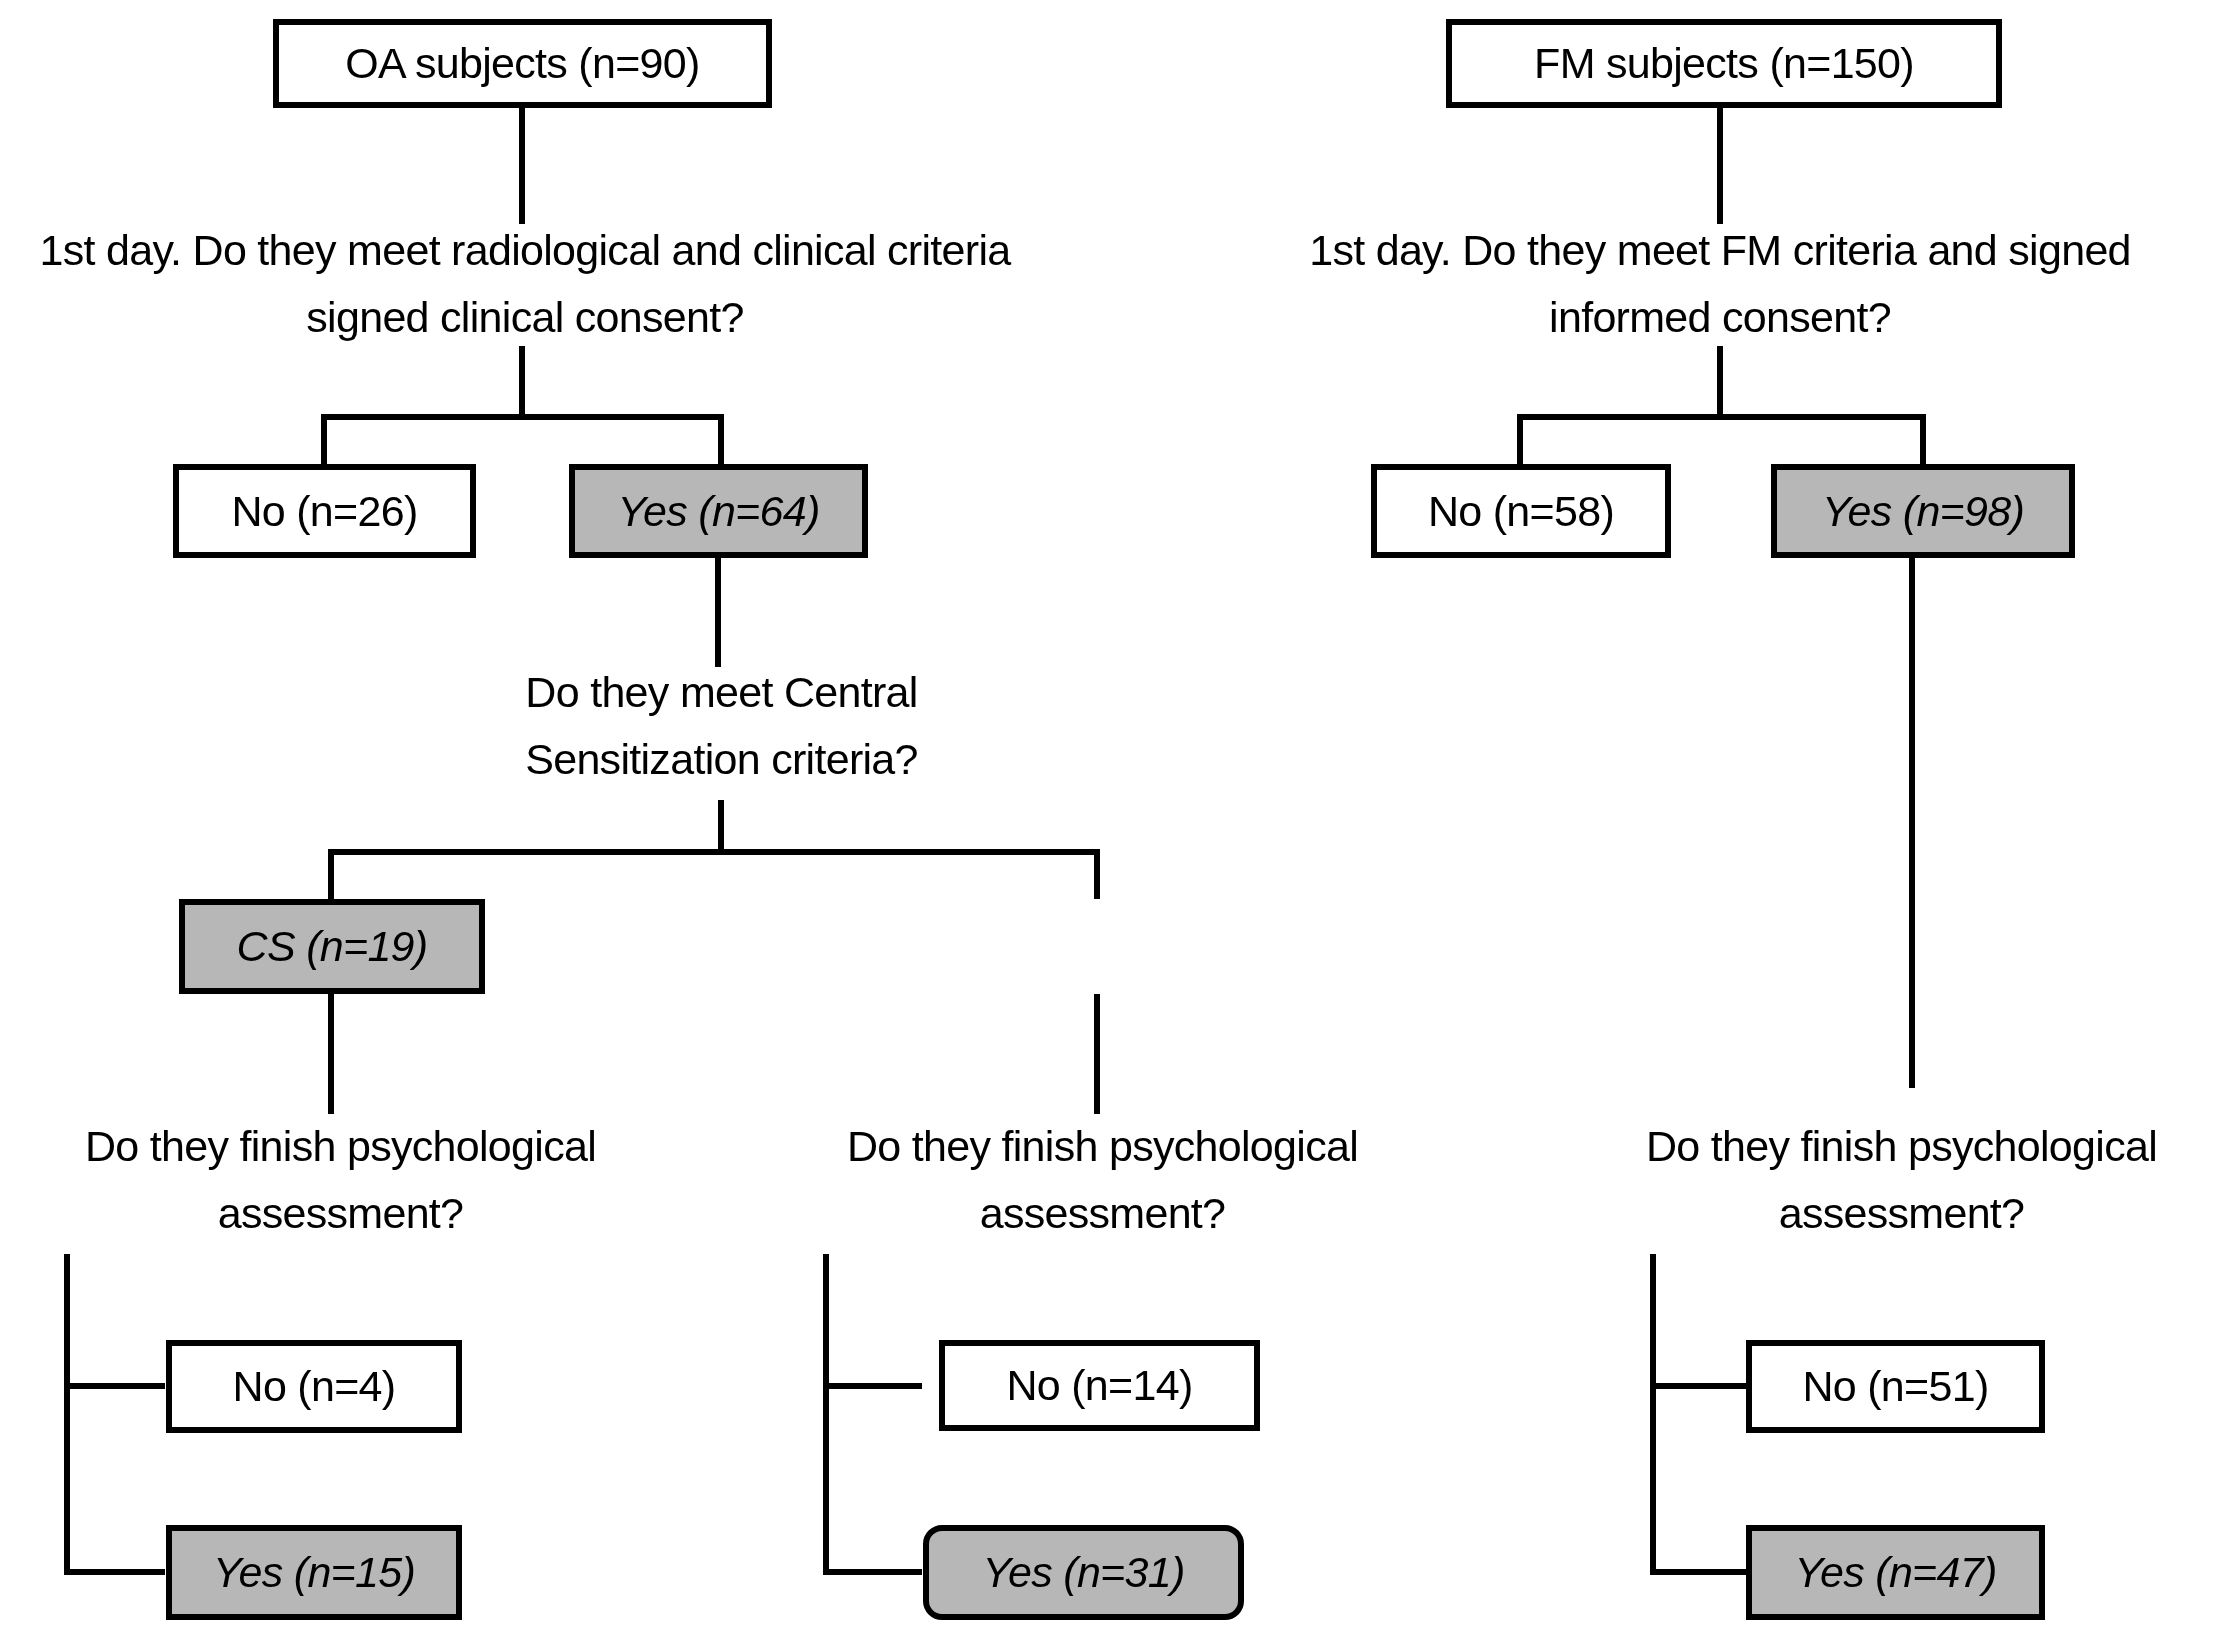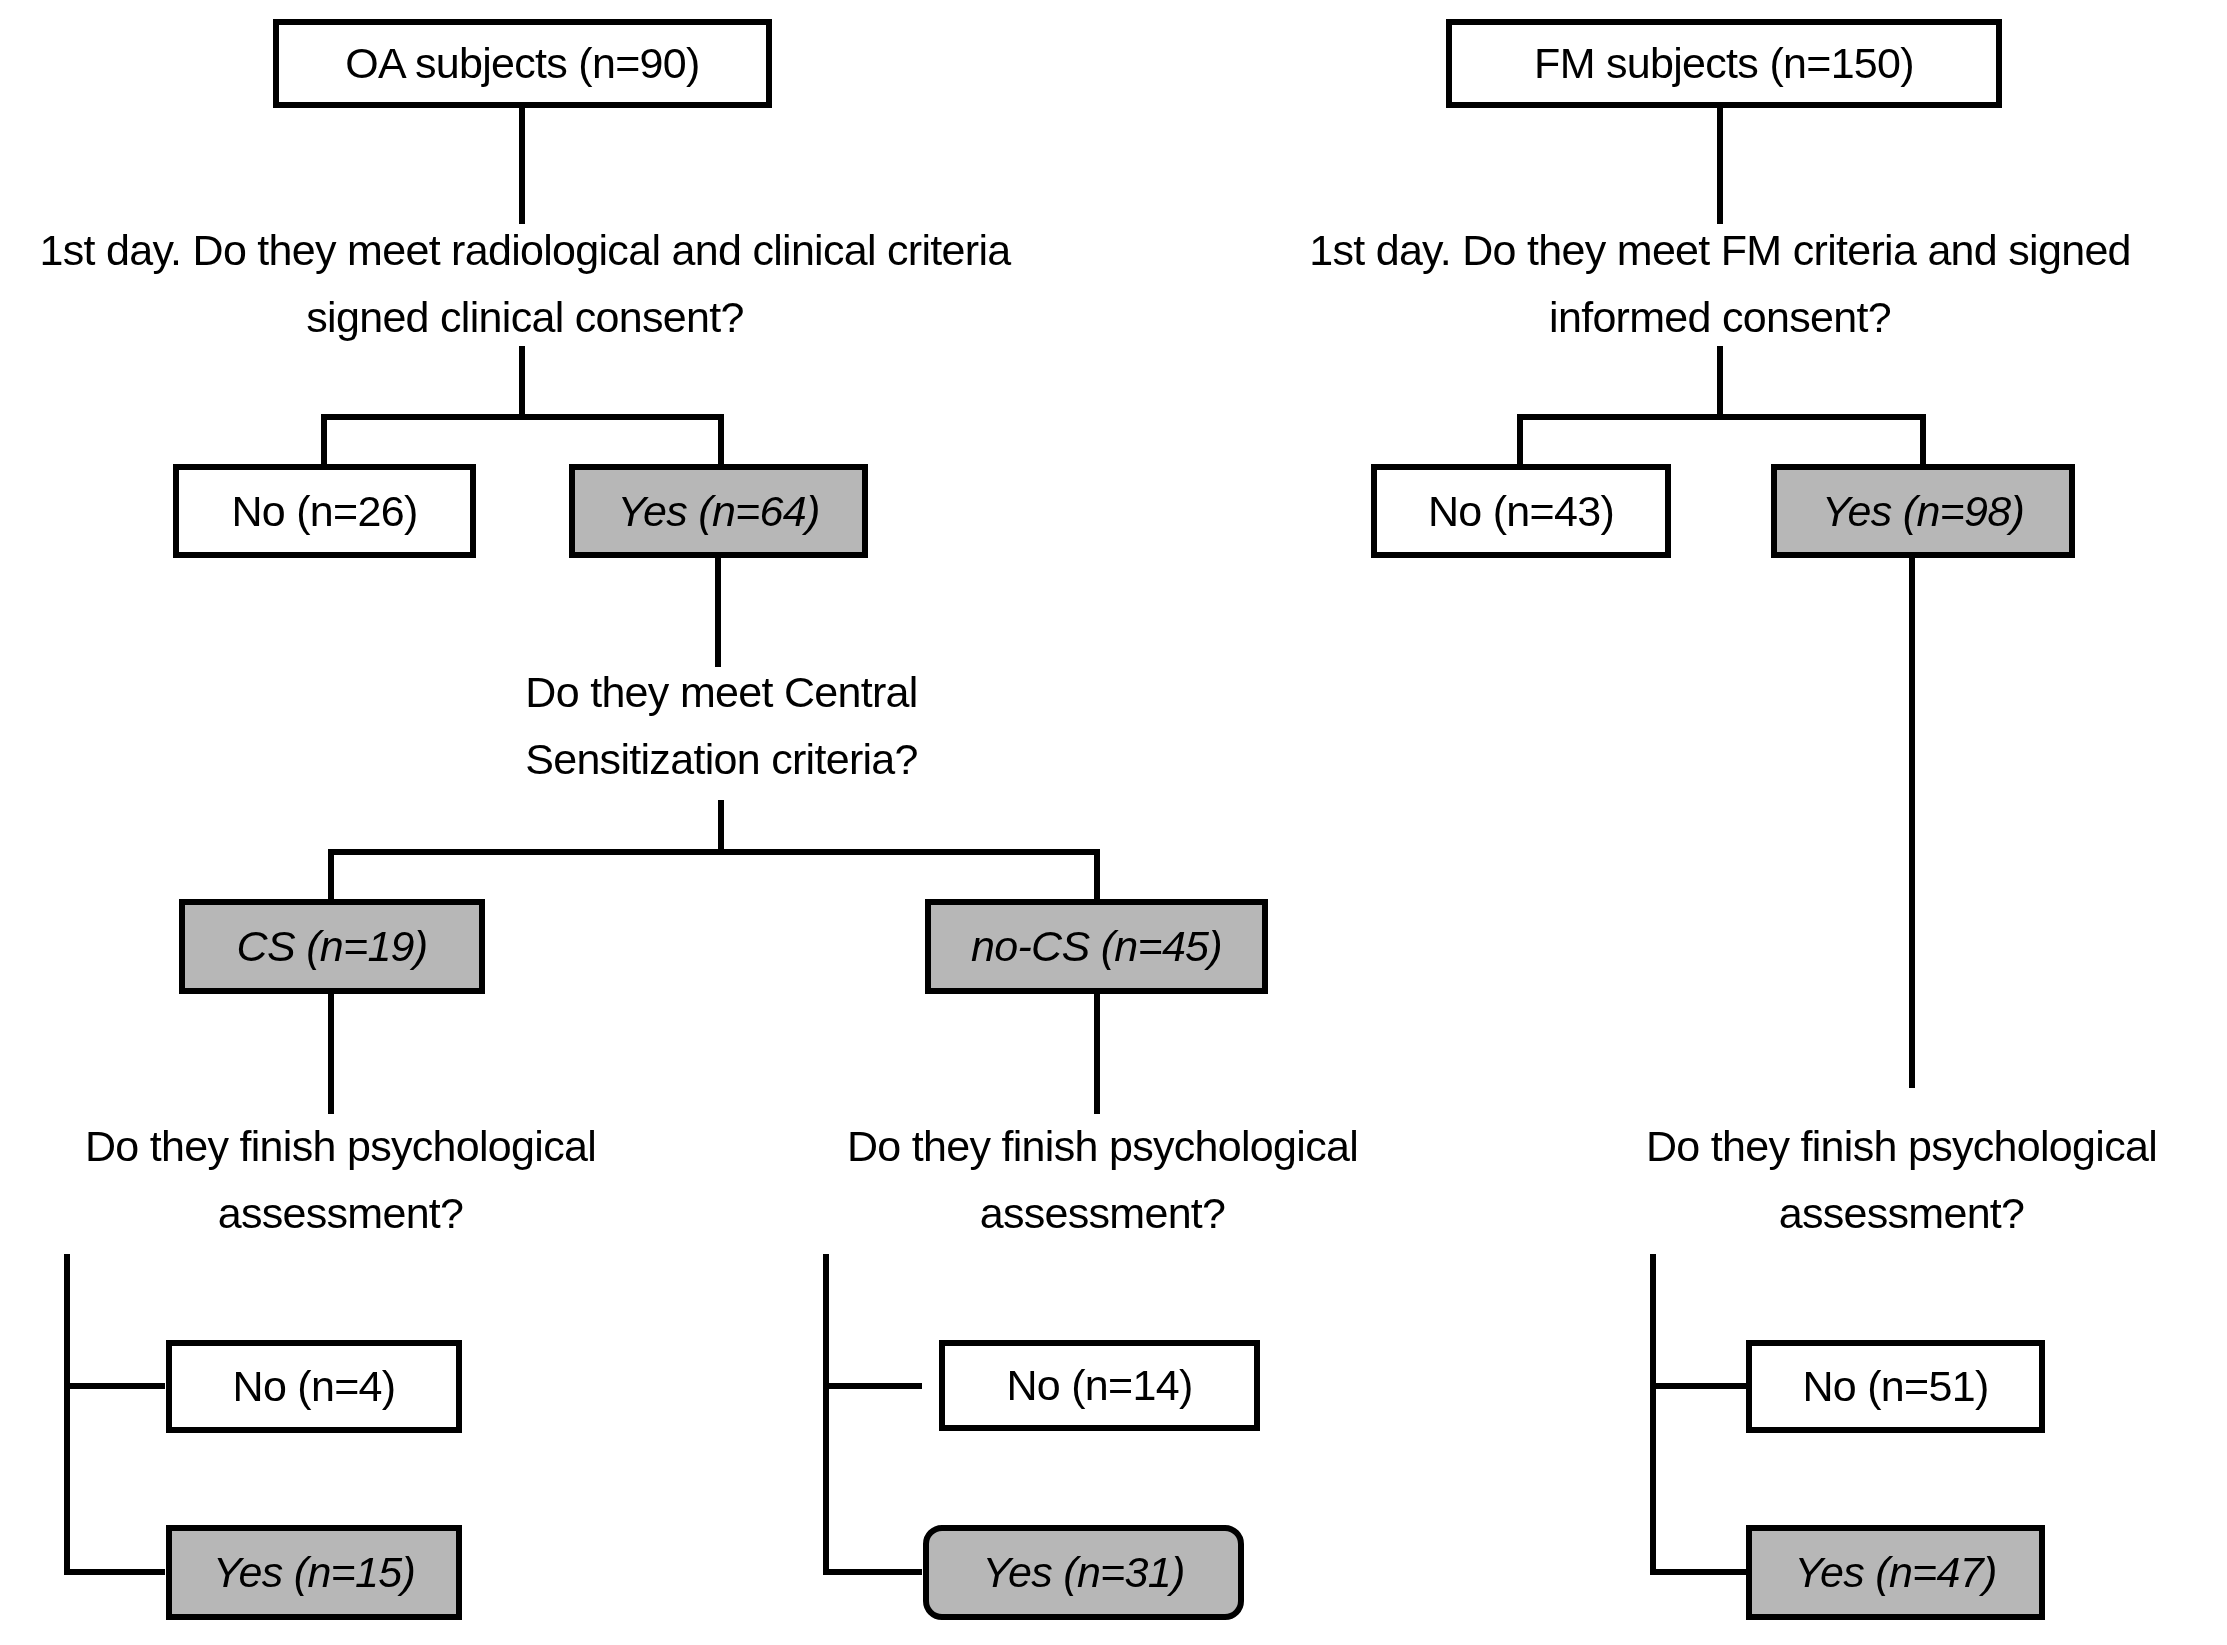--- a/index.html
+++ b/index.html
@@ -63,33 +63,32 @@
   <div class="ln" style="left:321px; top:414px; width:6px; height:50px;"></div>
   <div class="ln" style="left:718px; top:414px; width:6px; height:50px;"></div>
 
   <div class="ln" style="left:1717px; top:346px; width:6px; height:70px;"></div>
   <div class="ln" style="left:1517px; top:414px; width:408px; height:6px;"></div>
   <div class="ln" style="left:1517px; top:414px; width:6px; height:50px;"></div>
   <div class="ln" style="left:1920px; top:414px; width:6px; height:50px;"></div>
 
   <div class="box" style="left:173px; top:464px; width:303px; height:94px;">No (n=26)</div>
   <div class="box shaded" style="left:569px; top:464px; width:299px; height:94px;">Yes (n=64)</div>
-  <div class="box" style="left:1371px; top:464px; width:300px; height:94px;">No (n=43)</div>
+  <div class="box" style="left:1371px; top:464px; width:300px; height:94px;">No (n=58)</div>
   <div class="box shaded" style="left:1771px; top:464px; width:304px; height:94px;">Yes (n=98)</div>
 
   <div class="ln" style="left:715px; top:558px; width:6px; height:109px;"></div>
   <div class="q" style="left:470px; top:659px; width:503px;">Do they meet Central Sensitization criteria?</div>
 
   <div class="ln" style="left:718px; top:800px; width:6px; height:52px;"></div>
   <div class="ln" style="left:328px; top:849px; width:772px; height:6px;"></div>
   <div class="ln" style="left:328px; top:849px; width:6px; height:50px;"></div>
   <div class="ln" style="left:1094px; top:849px; width:6px; height:50px;"></div>
 
   <div class="box shaded" style="left:179px; top:899px; width:306px; height:95px;">CS (n=19)</div>
-  <div class="box shaded" style="left:925px; top:899px; width:343px; height:95px;">no-CS (n=45)</div>
 
   <div class="ln" style="left:328px; top:994px; width:6px; height:120px;"></div>
   <div class="ln" style="left:1094px; top:994px; width:6px; height:120px;"></div>
   <div class="ln" style="left:1909px; top:558px; width:6px; height:530px;"></div>
 
   <div class="q" style="left:37px; top:1113px; width:607px;">Do they finish psychological assessment?</div>
   <div class="q" style="left:799px; top:1113px; width:607px;">Do they finish psychological assessment?</div>
   <div class="q" style="left:1598px; top:1113px; width:607px;">Do they finish psychological assessment?</div>
 
   <div class="ln" style="left:64px; top:1254px; width:6px; height:321px;"></div>

